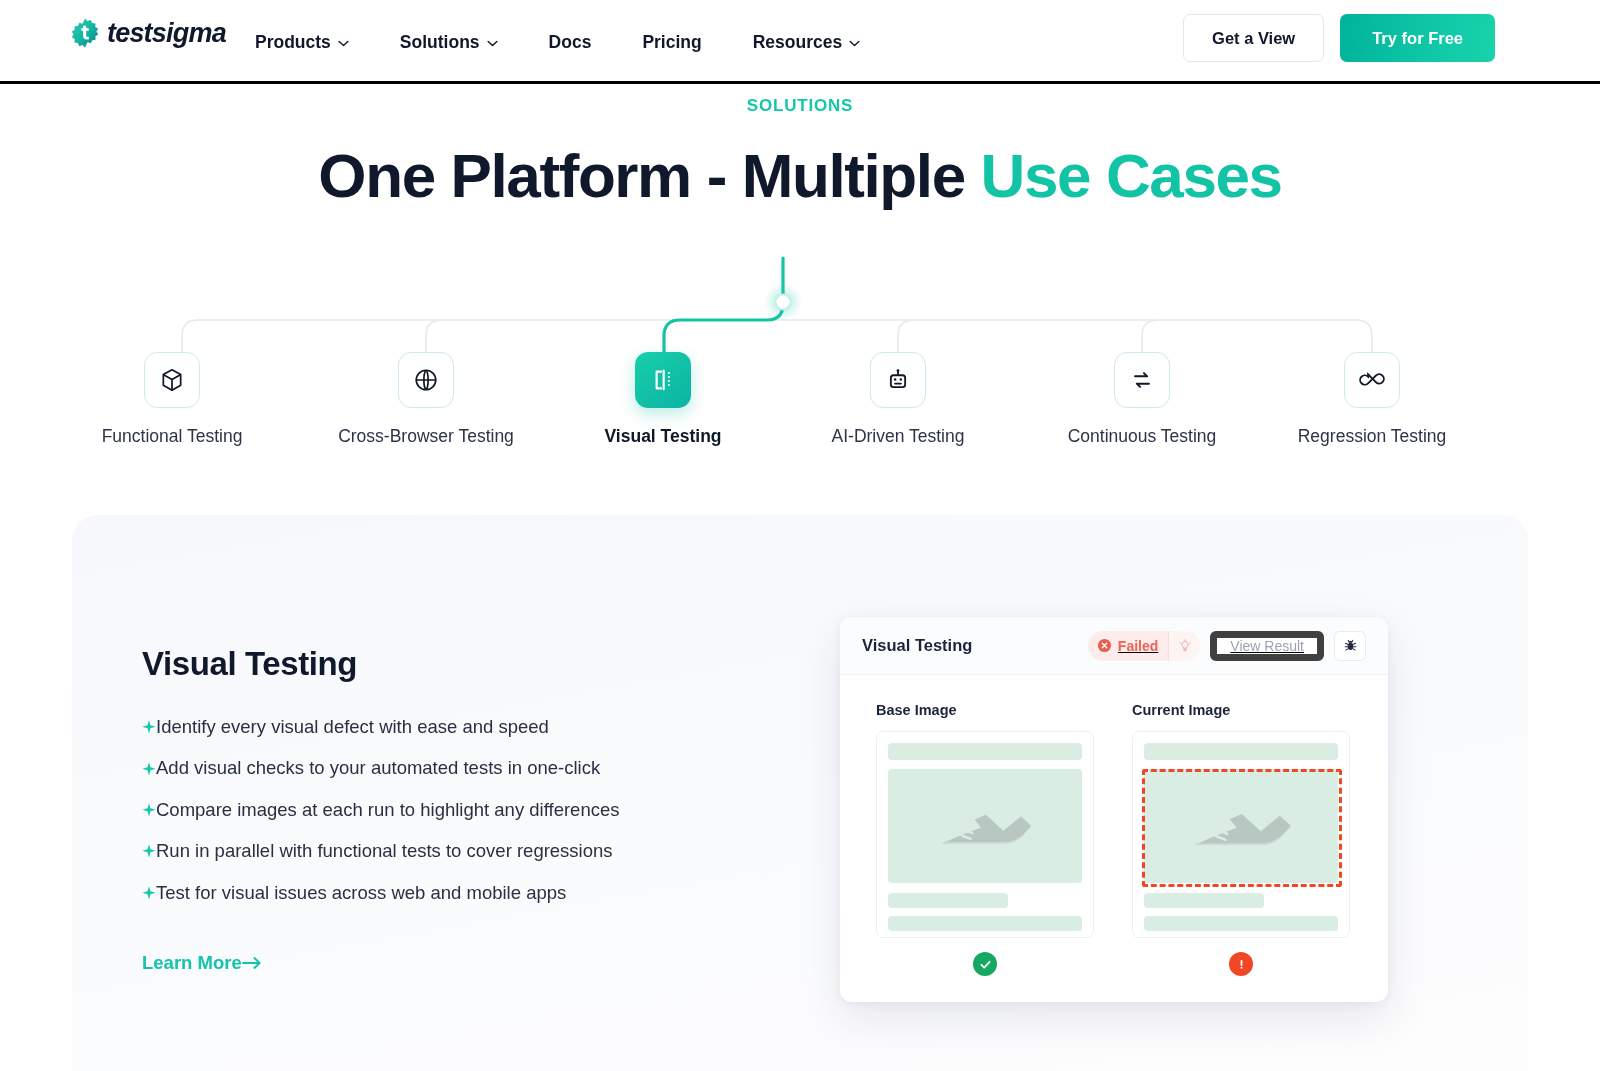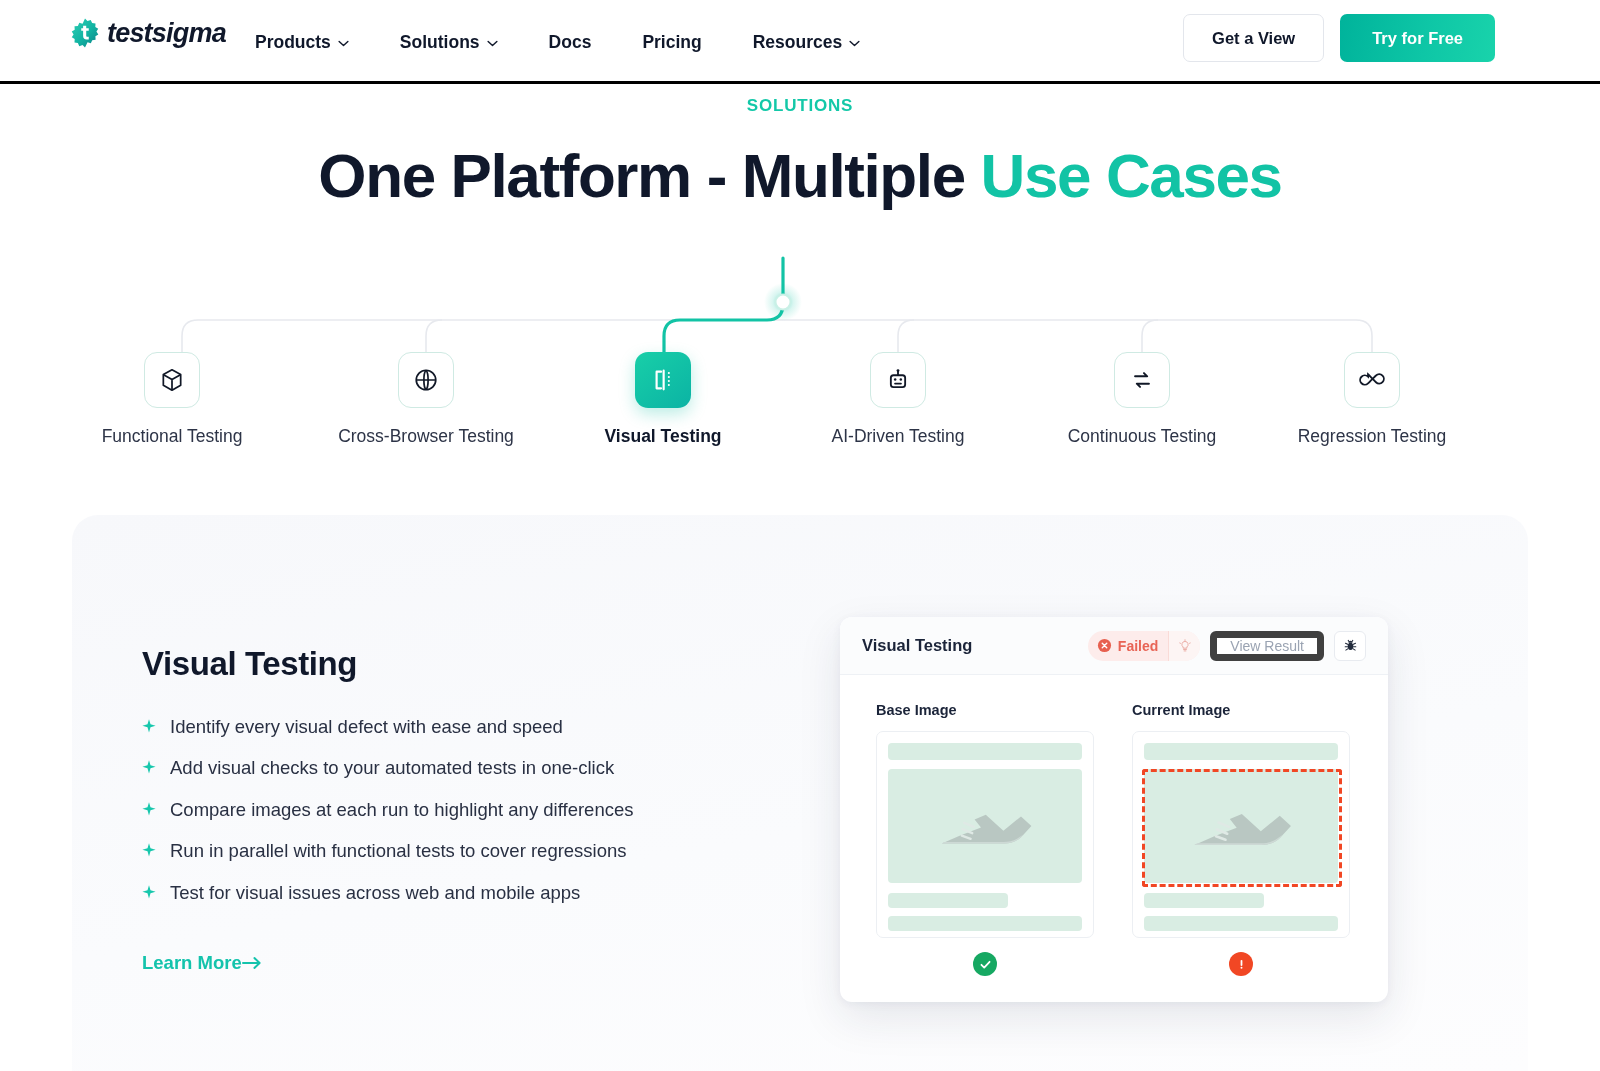--- a/index.html
+++ b/index.html
@@ -204,22 +204,21 @@
   }
   .feat-title {
     font-size: 33px;
     font-weight: 700;
     color: #10182b;
     letter-spacing: -0.4px;
   }
   .feat-list { margin-top: 32px; }
   .feat-row {
     display: flex;
-    align-items: flex-start;
-    gap: 14px;
+    align-items: center;
     margin-bottom: 17px;
   }
   .spark {
     flex: 0 0 auto;
     width: 14px; height: 20px;
     display: block;
     margin-top: 2px;
   }
   .feat-text {
     font-size: 18.5px;
@@ -260,20 +259,21 @@
   }
   .mock-title {
     font-size: 16.5px;
     font-weight: 700;
     color: #1b2439;
   }
   .mock-head-right {
     margin-left: auto;
     display: flex;
     gap: 10px;
+    text-decoration: underline;
   }
   .badge-failed {
     display: flex;
     align-items: center;
     height: 30px;
     border-radius: 15px;
     background: #fdeceb;
     overflow: hidden;
   }
   .badge-main {

